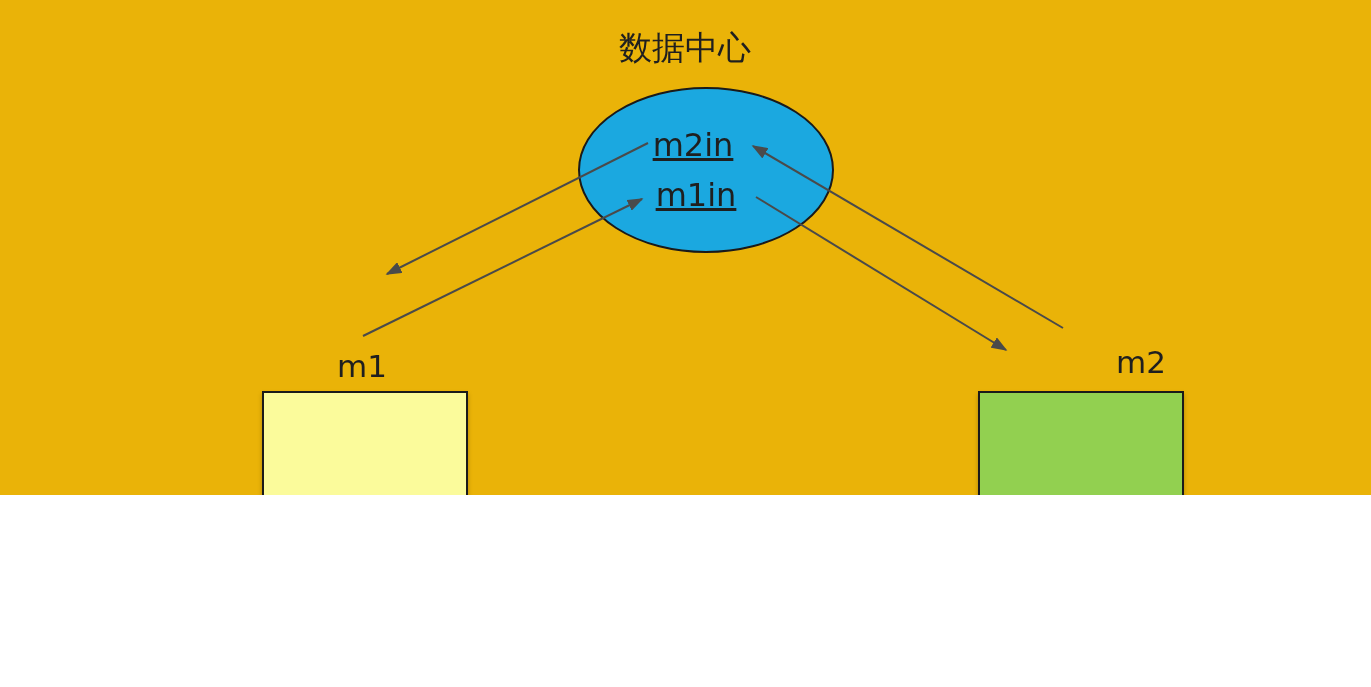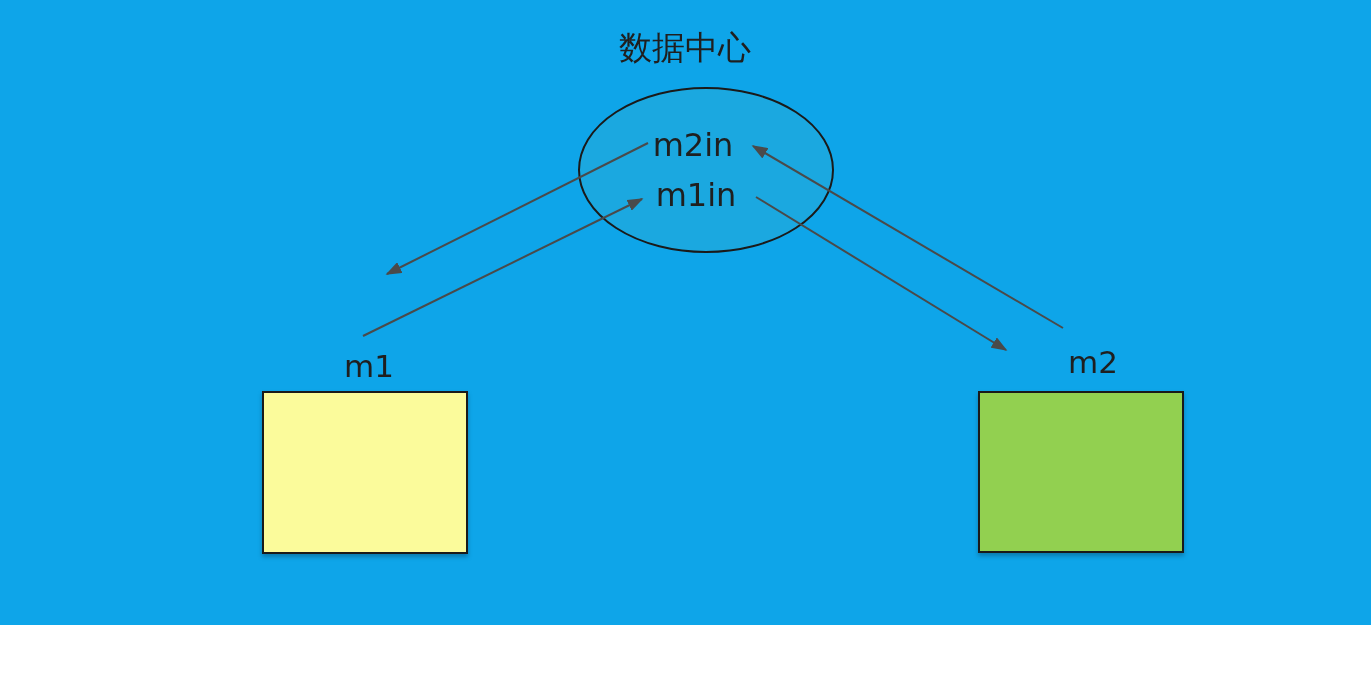--- a/index.html
+++ b/index.html
@@ -3,42 +3,42 @@
 <meta charset="utf-8">
 <style>
   html, body {
     margin: 0;
     padding: 0;
     background: #ffffff;
   }
   #stage {
     position: relative;
     width: 1371px;
-    height: 625px;
-    background: #0ea5e9;
+    height: 495px;
+    background: #eab308;
     overflow: hidden;
     font-family: "DejaVu Sans", "Liberation Sans", sans-serif;
   }
   #diagram-svg {
     position: absolute;
     left: 0;
     top: 0;
     width: 1371px;
     height: 687px;
   }
   .label {
     position: absolute;
     transform: translate(-50%, -50%);
     color: #1f1f1f;
     white-space: nowrap;
     line-height: 1;
   }
   .title-label   { font-size: 33px; }
-  .port-label    { font-size: 32px; }
-  .node-label    { font-size: 31px; margin-left: 7px; }
+  .port-label    { font-size: 32px; text-decoration: underline; }
+  .node-label    { font-size: 31px; }
   .shape-shadow  { filter: drop-shadow(0px 3px 2px rgba(0,0,0,0.25)); }
 </style>
 </head>
 <body>
 
 <div id="stage">
 
   <svg id="diagram-svg" viewBox="0 0 1371 687" xmlns="http://www.w3.org/2000/svg">
     <defs>
       <marker id="arrowhead" markerWidth="8" markerHeight="6" refX="7.2" refY="3" orient="auto">
@@ -62,15 +62,15 @@
   </svg>
 
   <div class="label title-label" style="left:685px; top:47px;">数据中心</div>
 
   <div class="label port-label" style="left:693px; top:145px;">m2in</div>
 
   <div class="label port-label" style="left:696px; top:195px;">m1in</div>
 
   <div class="label node-label" style="left:362px; top:366px;">m1</div>
 
-  <div class="label node-label" style="left:1086px; top:362px;">m2</div>
+  <div class="label node-label" style="left:1141px; top:362px;">m2</div>
 
 </div>
 
 </body></html>

